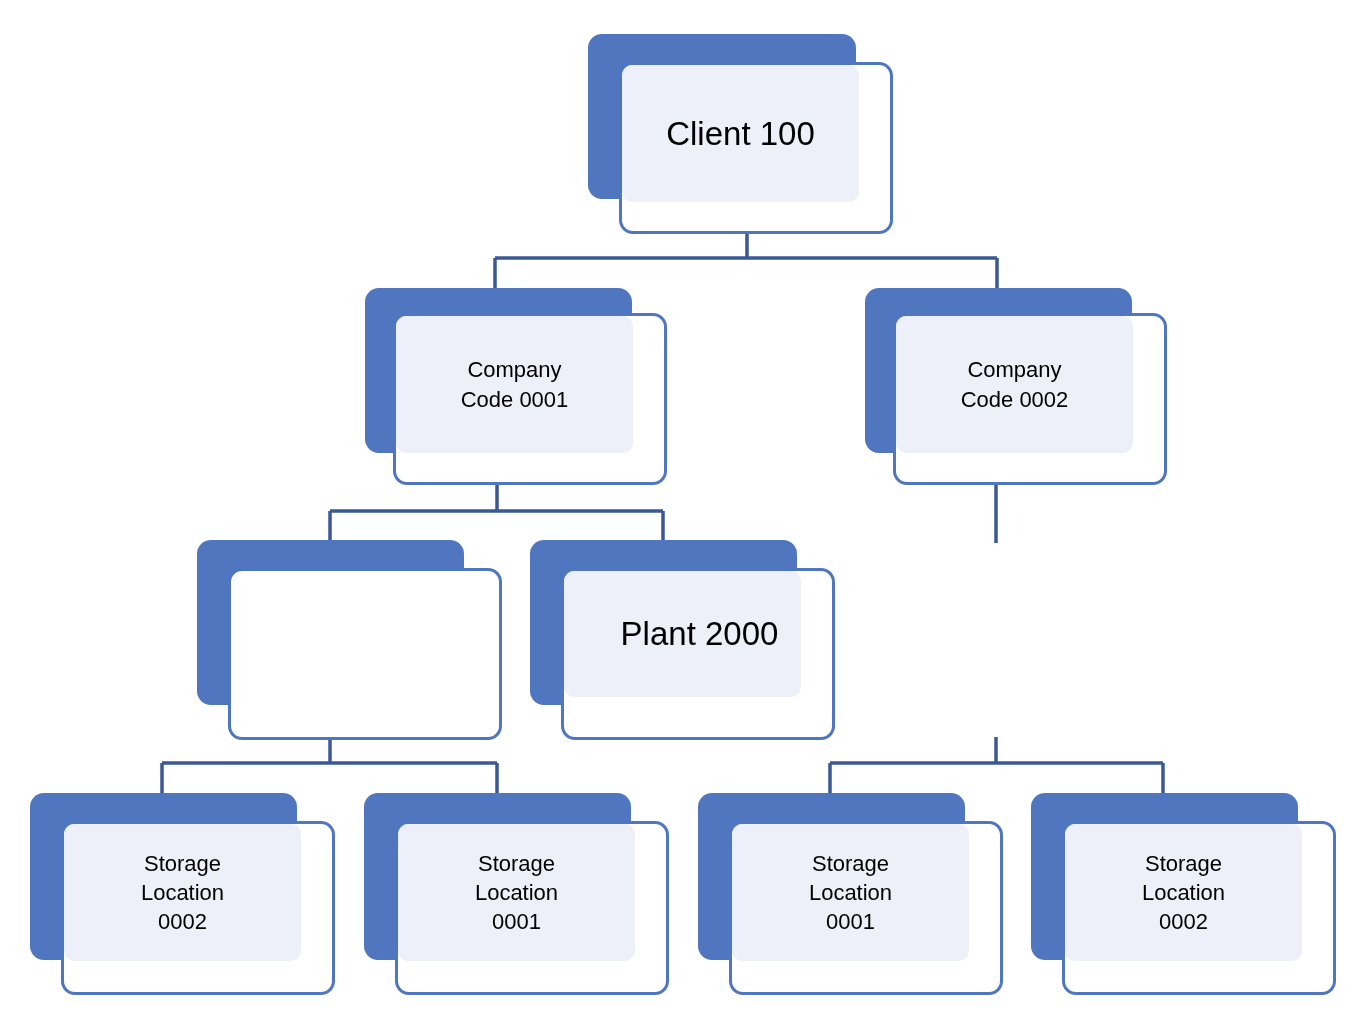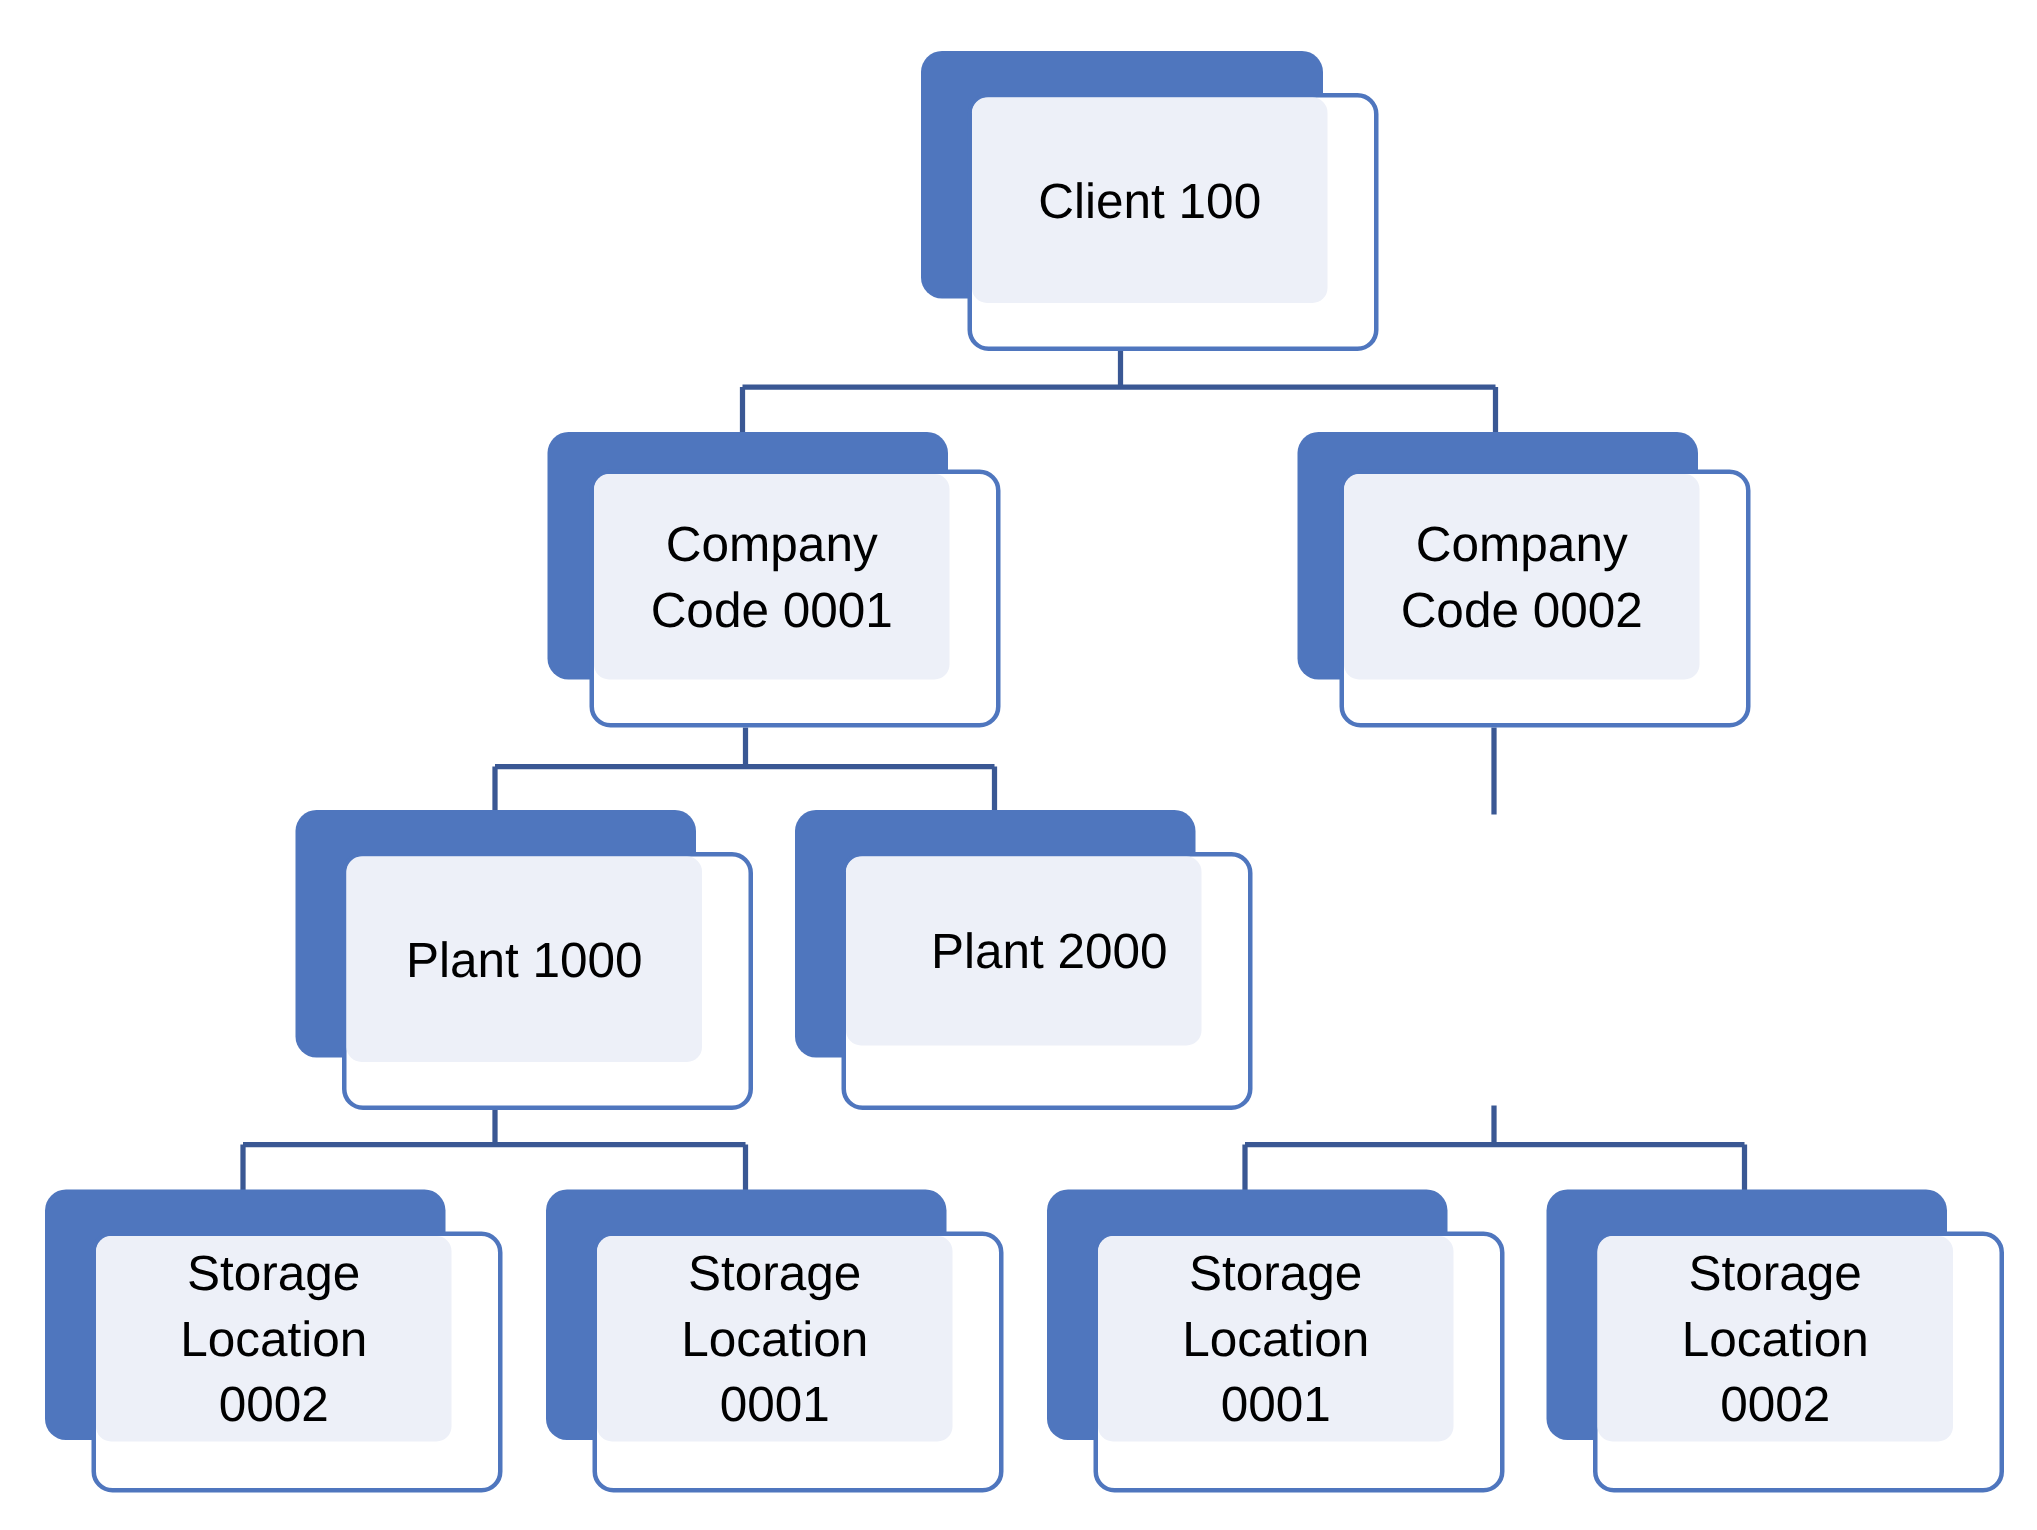--- a/index.html
+++ b/index.html
@@ -58,21 +58,21 @@
   .node-label {
     color: #000000;
     font-size: 33px;
     line-height: 1.32;
     font-weight: 400;
     white-space: pre-line;
     padding: 0 6px;
   }
   .node-label.two-line,
   .node-label.three-line {
-    font-size: 33px;
+    font-size: 22px;
   }
 </style>
 </head>
 <body>
 
 <div id="diagram-canvas">
 
   <svg id="connector-layer" viewBox="0 0 1358 1020" width="1358" height="1020">
     <g stroke="#3A5894" stroke-width="3.5" fill="none" stroke-linecap="butt">
 
@@ -94,21 +94,21 @@
       <path d="M 162 763 L 162 795"></path>
       <path d="M 497 763 L 497 795"></path>
 
       <path d="M 996 737 L 996 763"></path>
       <path d="M 830 763 L 1163 763"></path>
       <path d="M 830 763 L 830 795"></path>
       <path d="M 1163 763 L 1163 795"></path>
     </g>
   </svg>
 
-  <div class="node" style="left:614px; top:34px; width:305px; height:200px;">
+  <div class="node" style="left:588px; top:34px; width:305px; height:200px;">
     <div class="node-shadow" style="width:268px; height:165px;"></div>
     <div class="node-outline" style="left:31px; top:28px; width:274px; height:172px;"></div>
     <div class="node-face" style="left:34px; top:31px; width:237px; height:137px;">
       <span class="node-label">Client 100</span>
     </div>
   </div>
 
   <div class="node" style="left:365px; top:288px; width:302px; height:200px;">
     <div class="node-shadow" style="width:267px; height:165px;"></div>
     <div class="node-outline" style="left:28px; top:25px; width:274px; height:172px;"></div>
@@ -123,23 +123,20 @@
     <div class="node-outline" style="left:28px; top:25px; width:274px; height:172px;"></div>
     <div class="node-face" style="left:31px; top:28px; width:237px; height:137px;">
       <span class="node-label two-line">Company
 Code 0002</span>
     </div>
   </div>
 
   <div class="node" style="left:197px; top:540px; width:312px; height:200px;">
     <div class="node-shadow" style="width:267px; height:165px;"></div>
     <div class="node-outline" style="left:31px; top:28px; width:274px; height:172px;"></div>
-    <div class="node-face" style="left:34px; top:31px; width:237px; height:137px;">
-      <span class="node-label">Plant 1000</span>
-    </div>
   </div>
 
   <div class="node" style="left:530px; top:540px; width:312px; height:200px;">
     <div class="node-shadow" style="width:267px; height:165px;"></div>
     <div class="node-outline" style="left:31px; top:28px; width:274px; height:172px;"></div>
     <div class="node-face" style="left:34px; top:31px; width:237px; height:126px;padding-left:34px;">
       <span class="node-label">Plant 2000</span>
     </div>
   </div>
 

